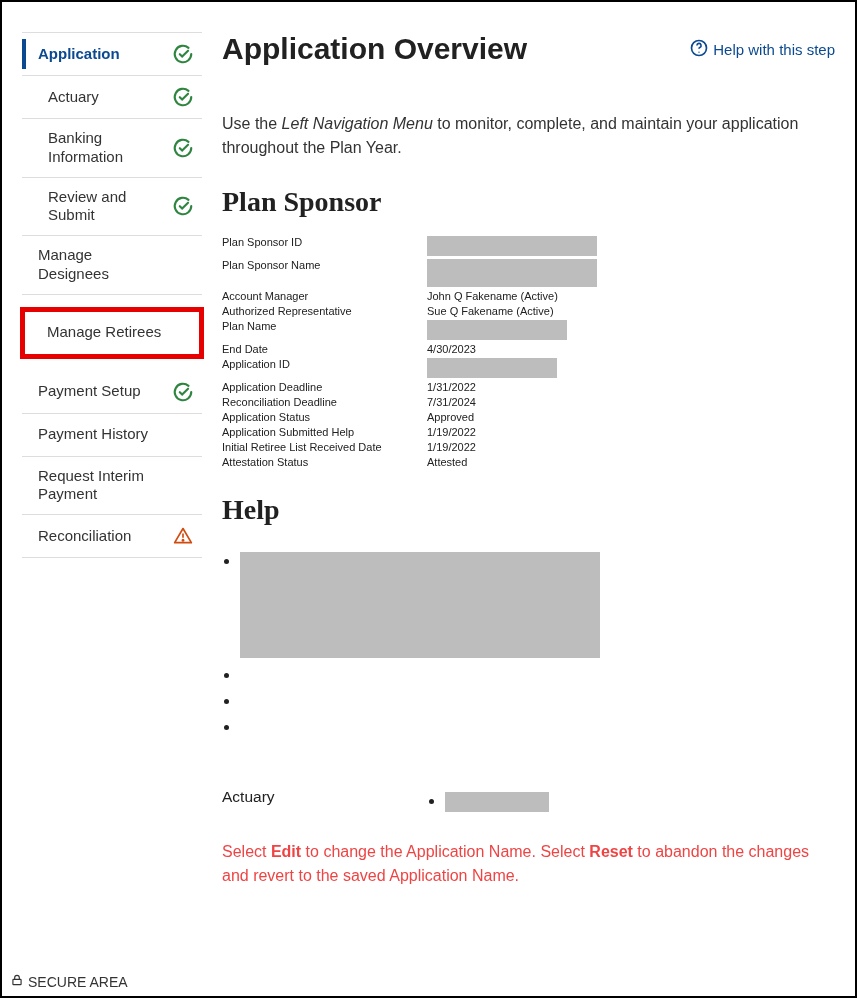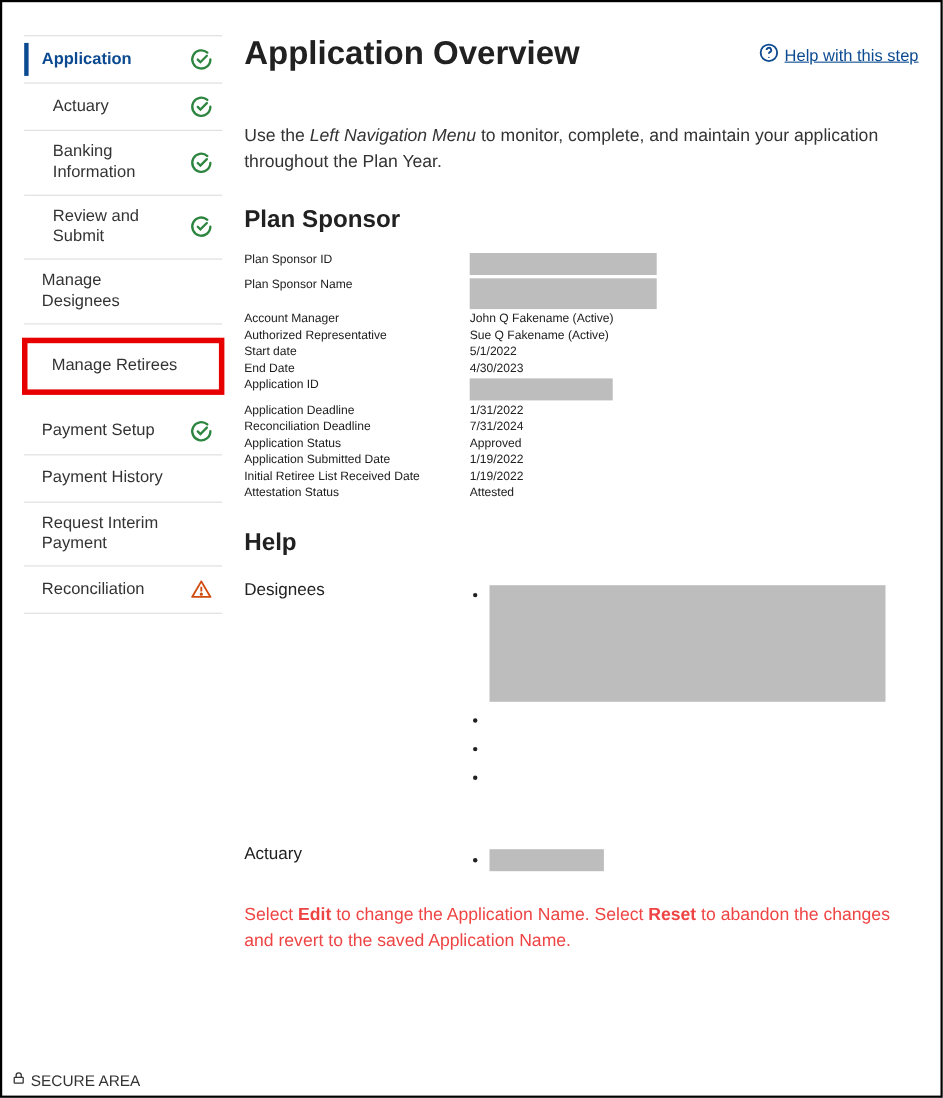--- a/index.html
+++ b/index.html
@@ -39,25 +39,25 @@
     margin:12px -2px;
   }
   .icon-slot { width:22px; height:22px; display:flex; align-items:center; justify-content:center; }
   .check-icon svg { stroke:#2e8540; }
   .warn-icon svg { stroke:#d24b0e; fill:none; }
 
   
   .main { flex:1; }
   h1.page-title { font-size:30px; font-weight:800; margin:0 0 30px 0; }
   .header-row { display:flex; align-items:flex-start; justify-content:space-between; }
-  .help-link { display:flex; align-items:center; color:#0b4a90; font-size:15px; text-decoration:underline; cursor:pointer; margin-top:6px; }
+  .help-link { display:flex; align-items:center; color:#0b4a90; font-size:15px; cursor:pointer; margin-top:6px; }
   .help-link .help-icon { margin-right:4px; text-decoration:none; }
   .intro { font-size:16px; line-height:1.5; color:#333; }
   .intro em { font-style:italic; }
-  h2.section { font-size:22px; font-weight:800; margin:26px 0 18px 0; }
+  h2.section { font-size:28px; font-weight:800; margin:26px 0 18px 0;font-family:Liberation Serif, serif; }
   .kv { display:flex; align-items:flex-start; margin:3px 0; font-size:11px; }
   .kv .k { width:205px; flex-shrink:0; }
   .kv .v { }
   .redact { background:#bdbdbd; display:inline-block; height:20px; vertical-align:middle; }
   .redact.w1 { width:170px; }
   .redact.w2 { width:170px; height:28px; }
   .redact.w3 { width:140px; }
   .redact.w4 { width:130px; }
   .redact.w5 { width:104px; }
   .team-row { display:flex; align-items:flex-start; margin:6px 0 40px 0; font-size:15.5px; }
@@ -183,22 +183,22 @@
         </div>
         <div class="kv">
           <div class="k">Account Manager</div>
           <div class="v">John Q Fakename (Active)</div>
         </div>
         <div class="kv">
           <div class="k">Authorized Representative</div>
           <div class="v">Sue Q Fakename (Active)</div>
         </div>
         <div class="kv">
-          <div class="k">Start date</div>
-          <div class="v">5/1/2022</div>
+          <div class="k">Plan Name</div>
+          <div class="v"><span class="redact w3"></span></div>
         </div>
         <div class="kv">
           <div class="k">End Date</div>
           <div class="v">4/30/2023</div>
         </div>
         <div class="kv">
           <div class="k">Application ID</div>
           <div class="v"><span class="redact w4"></span></div>
         </div>
         <div class="kv">
@@ -207,37 +207,36 @@
         </div>
         <div class="kv">
           <div class="k">Reconciliation Deadline</div>
           <div class="v">7/31/2024</div>
         </div>
         <div class="kv">
           <div class="k">Application Status</div>
           <div class="v">Approved</div>
         </div>
         <div class="kv">
-          <div class="k">Application Submitted Date</div>
+          <div class="k">Application Submitted Help</div>
           <div class="v">1/19/2022</div>
         </div>
         <div class="kv">
           <div class="k">Initial Retiree List Received Date</div>
           <div class="v">1/19/2022</div>
         </div>
         <div class="kv">
           <div class="k">Attestation Status</div>
           <div class="v">Attested</div>
         </div>
       </div>
 
     <h2 class="section">Help</h2>
 
     <div class="team-row">
-      <div class="k">Designees</div>
       <ul class="team-list">
         <li>
             <span class="big-block redact"></span>
           </li>
         <li></li>
         <li></li>
         <li></li>
       </ul>
     </div>
 

